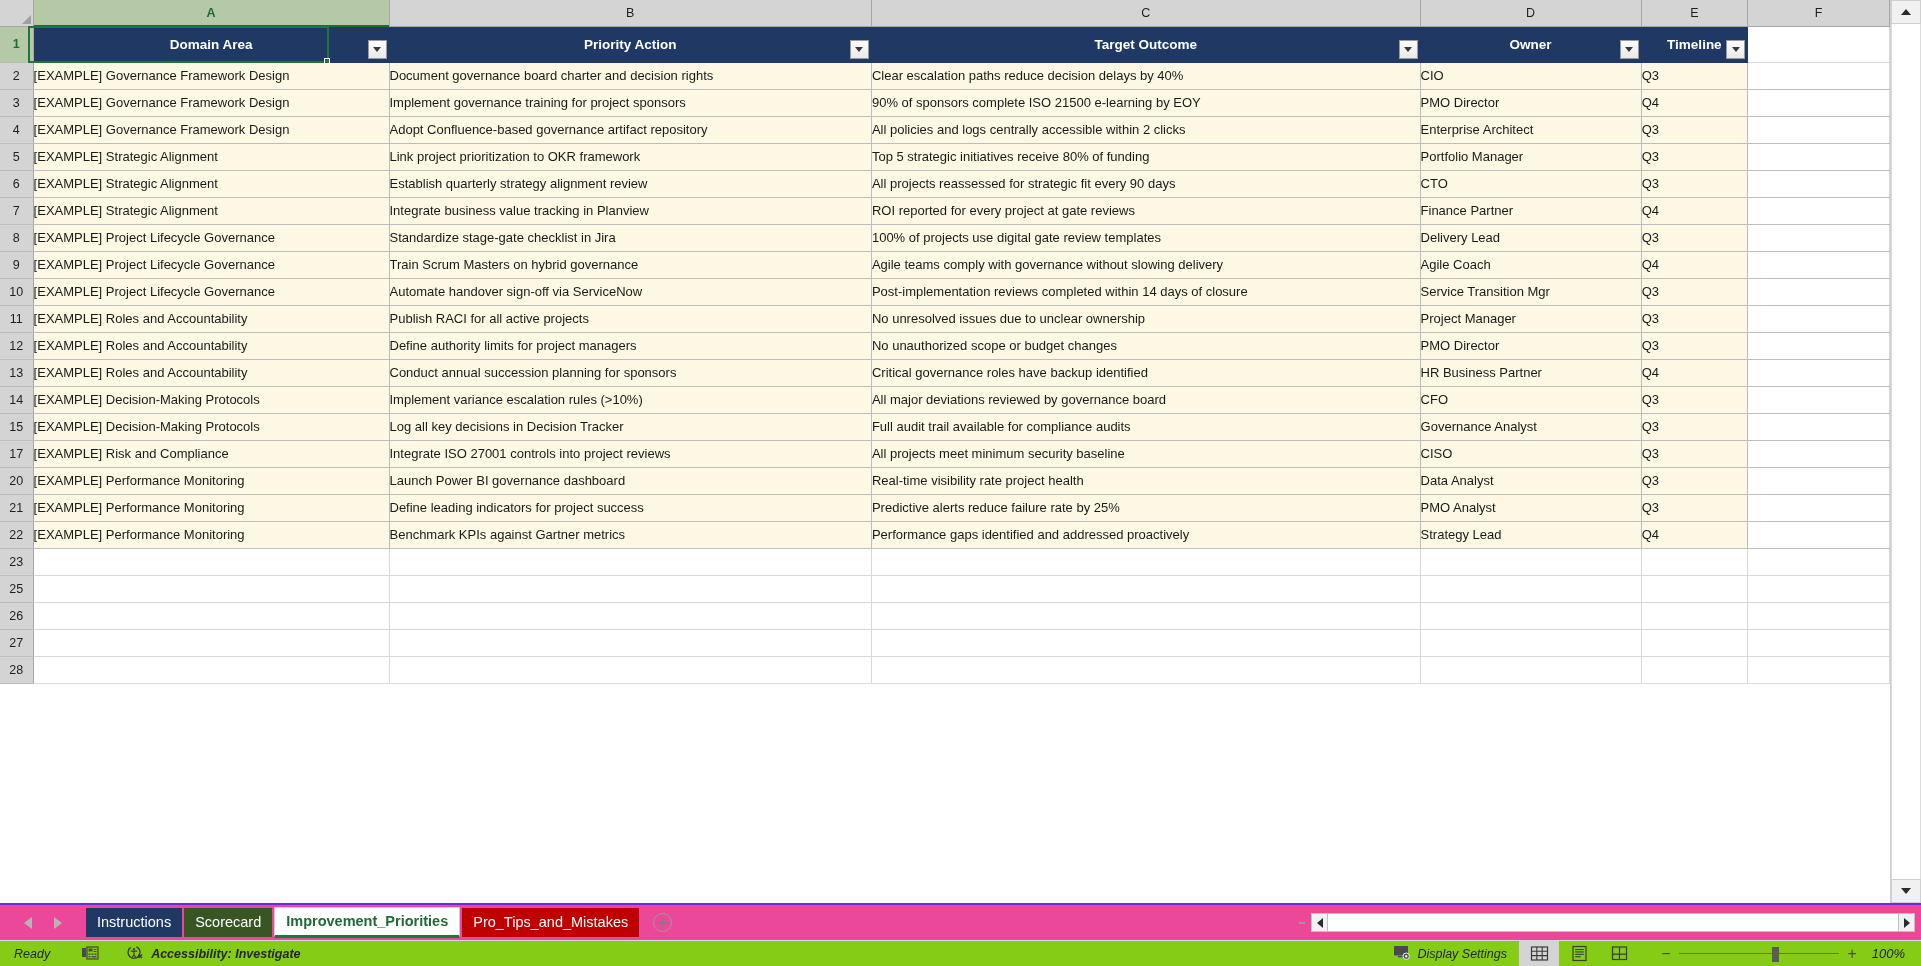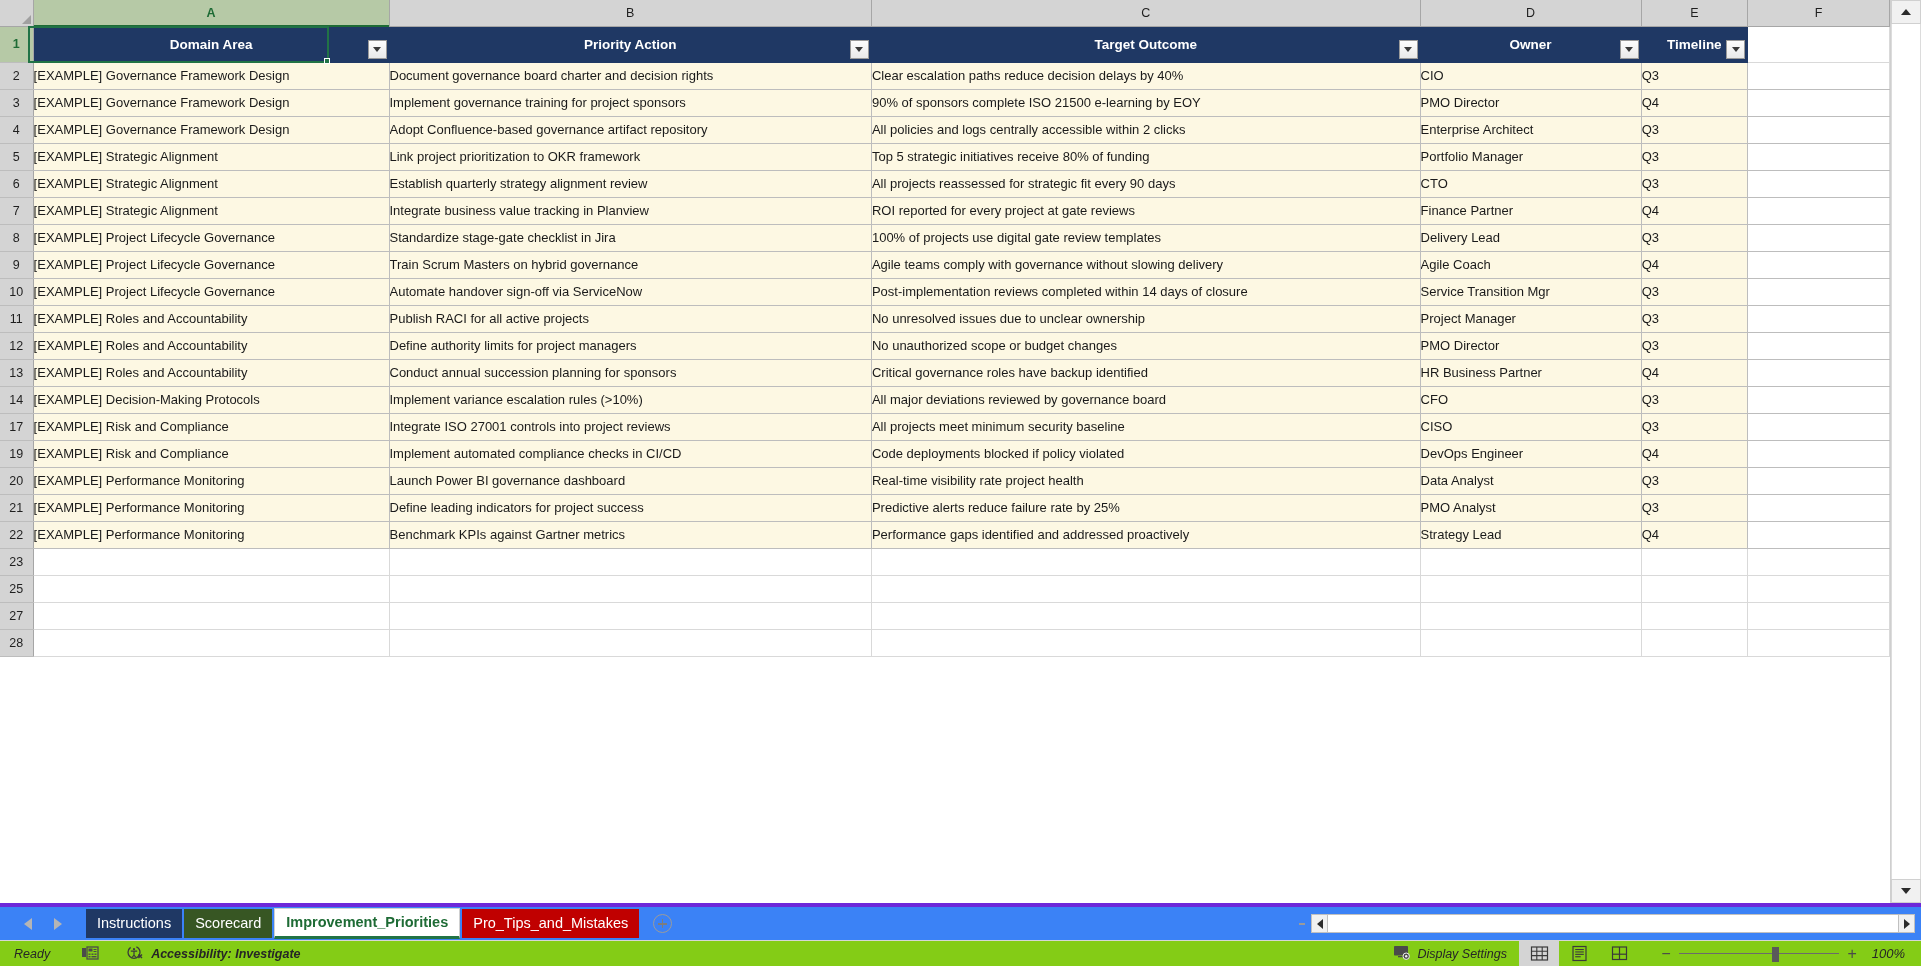--- a/index.html
+++ b/index.html
@@ -135,22 +135,22 @@
     display:flex; flex-direction:column;
   }
   .sb-btn { height:24px; background:#f1f1f1; display:flex;align-items:center;justify-content:center; border:1px solid #d0d0d0;}
   .sb-btn .tri-up { width:0;height:0;border-left:5px solid transparent;border-right:5px solid transparent;border-bottom:6px solid #2b2b2b;}
   .sb-btn .tri-dn { width:0;height:0;border-left:5px solid transparent;border-right:5px solid transparent;border-top:6px solid #2b2b2b;}
   .sb-track { flex:1 1 auto; background:#ffffff; border-left:1px solid #dcdcdc; border-right:1px solid #dcdcdc;}
 
   
   .tabbar {
     flex:0 0 37px; height:37px;
-    background:#3b82f6;
-    border-top:4px solid #6d28d9;
+    background:#ec4899;
+    border-top:2px solid #6d28d9;
     display:flex; align-items:stretch;
     position:relative;
   }
   .tab-nav { width:86px; display:flex; align-items:center; justify-content:center; gap:22px; }
   .nav-arrow { width:0;height:0;}
   .nav-left  { border-top:6px solid transparent;border-bottom:6px solid transparent;border-right:8px solid #b5b5b5;}
   .nav-right { border-top:6px solid transparent;border-bottom:6px solid transparent;border-left:8px solid #b5b5b5;}
   .tabs { display:flex; align-items:flex-end; }
   .tab {
     height:29px; line-height:29px;
@@ -378,35 +378,35 @@
             <tr class="data-row">
               <td class="rowhdr">14</td>
               <td class="cell">[EXAMPLE] Decision-Making Protocols</td>
               <td class="cell">Implement variance escalation rules (&gt;10%)</td>
               <td class="cell">All major deviations reviewed by governance board</td>
               <td class="cell">CFO</td>
               <td class="cell">Q3</td>
               <td class="cell blank"></td>
             </tr>
             <tr class="data-row">
+              <td class="rowhdr">15</td>
+              <td class="cell">[EXAMPLE] Decision-Making Protocols</td>
+              <td class="cell">Log all key decisions in Decision Tracker</td>
+              <td class="cell">Full audit trail available for compliance audits</td>
+              <td class="cell">Governance Analyst</td>
+              <td class="cell">Q3</td>
+              <td class="cell blank"></td>
+            </tr>
+            <tr class="data-row">
               <td class="rowhdr">17</td>
               <td class="cell">[EXAMPLE] Risk and Compliance</td>
               <td class="cell">Integrate ISO 27001 controls into project reviews</td>
               <td class="cell">All projects meet minimum security baseline</td>
               <td class="cell">CISO</td>
               <td class="cell">Q3</td>
-              <td class="cell blank"></td>
-            </tr>
-            <tr class="data-row">
-              <td class="rowhdr">19</td>
-              <td class="cell">[EXAMPLE] Risk and Compliance</td>
-              <td class="cell">Implement automated compliance checks in CI/CD</td>
-              <td class="cell">Code deployments blocked if policy violated</td>
-              <td class="cell">DevOps Engineer</td>
-              <td class="cell">Q4</td>
               <td class="cell blank"></td>
             </tr>
             <tr class="data-row">
               <td class="rowhdr">20</td>
               <td class="cell">[EXAMPLE] Performance Monitoring</td>
               <td class="cell">Launch Power BI governance dashboard</td>
               <td class="cell">Real-time visibility rate project health</td>
               <td class="cell">Data Analyst</td>
               <td class="cell">Q3</td>
               <td class="cell blank"></td>
@@ -433,20 +433,29 @@
               <td class="rowhdr">23</td>
               <td class="cell"></td>
               <td class="cell"></td>
               <td class="cell"></td>
               <td class="cell"></td>
               <td class="cell"></td>
               <td class="cell"></td>
             </tr>
             <tr class="empty-row">
               <td class="rowhdr">25</td>
+              <td class="cell"></td>
+              <td class="cell"></td>
+              <td class="cell"></td>
+              <td class="cell"></td>
+              <td class="cell"></td>
+              <td class="cell"></td>
+            </tr>
+            <tr class="empty-row">
+              <td class="rowhdr">26</td>
               <td class="cell"></td>
               <td class="cell"></td>
               <td class="cell"></td>
               <td class="cell"></td>
               <td class="cell"></td>
               <td class="cell"></td>
             </tr>
             <tr class="empty-row">
               <td class="rowhdr">27</td>
               <td class="cell"></td>

